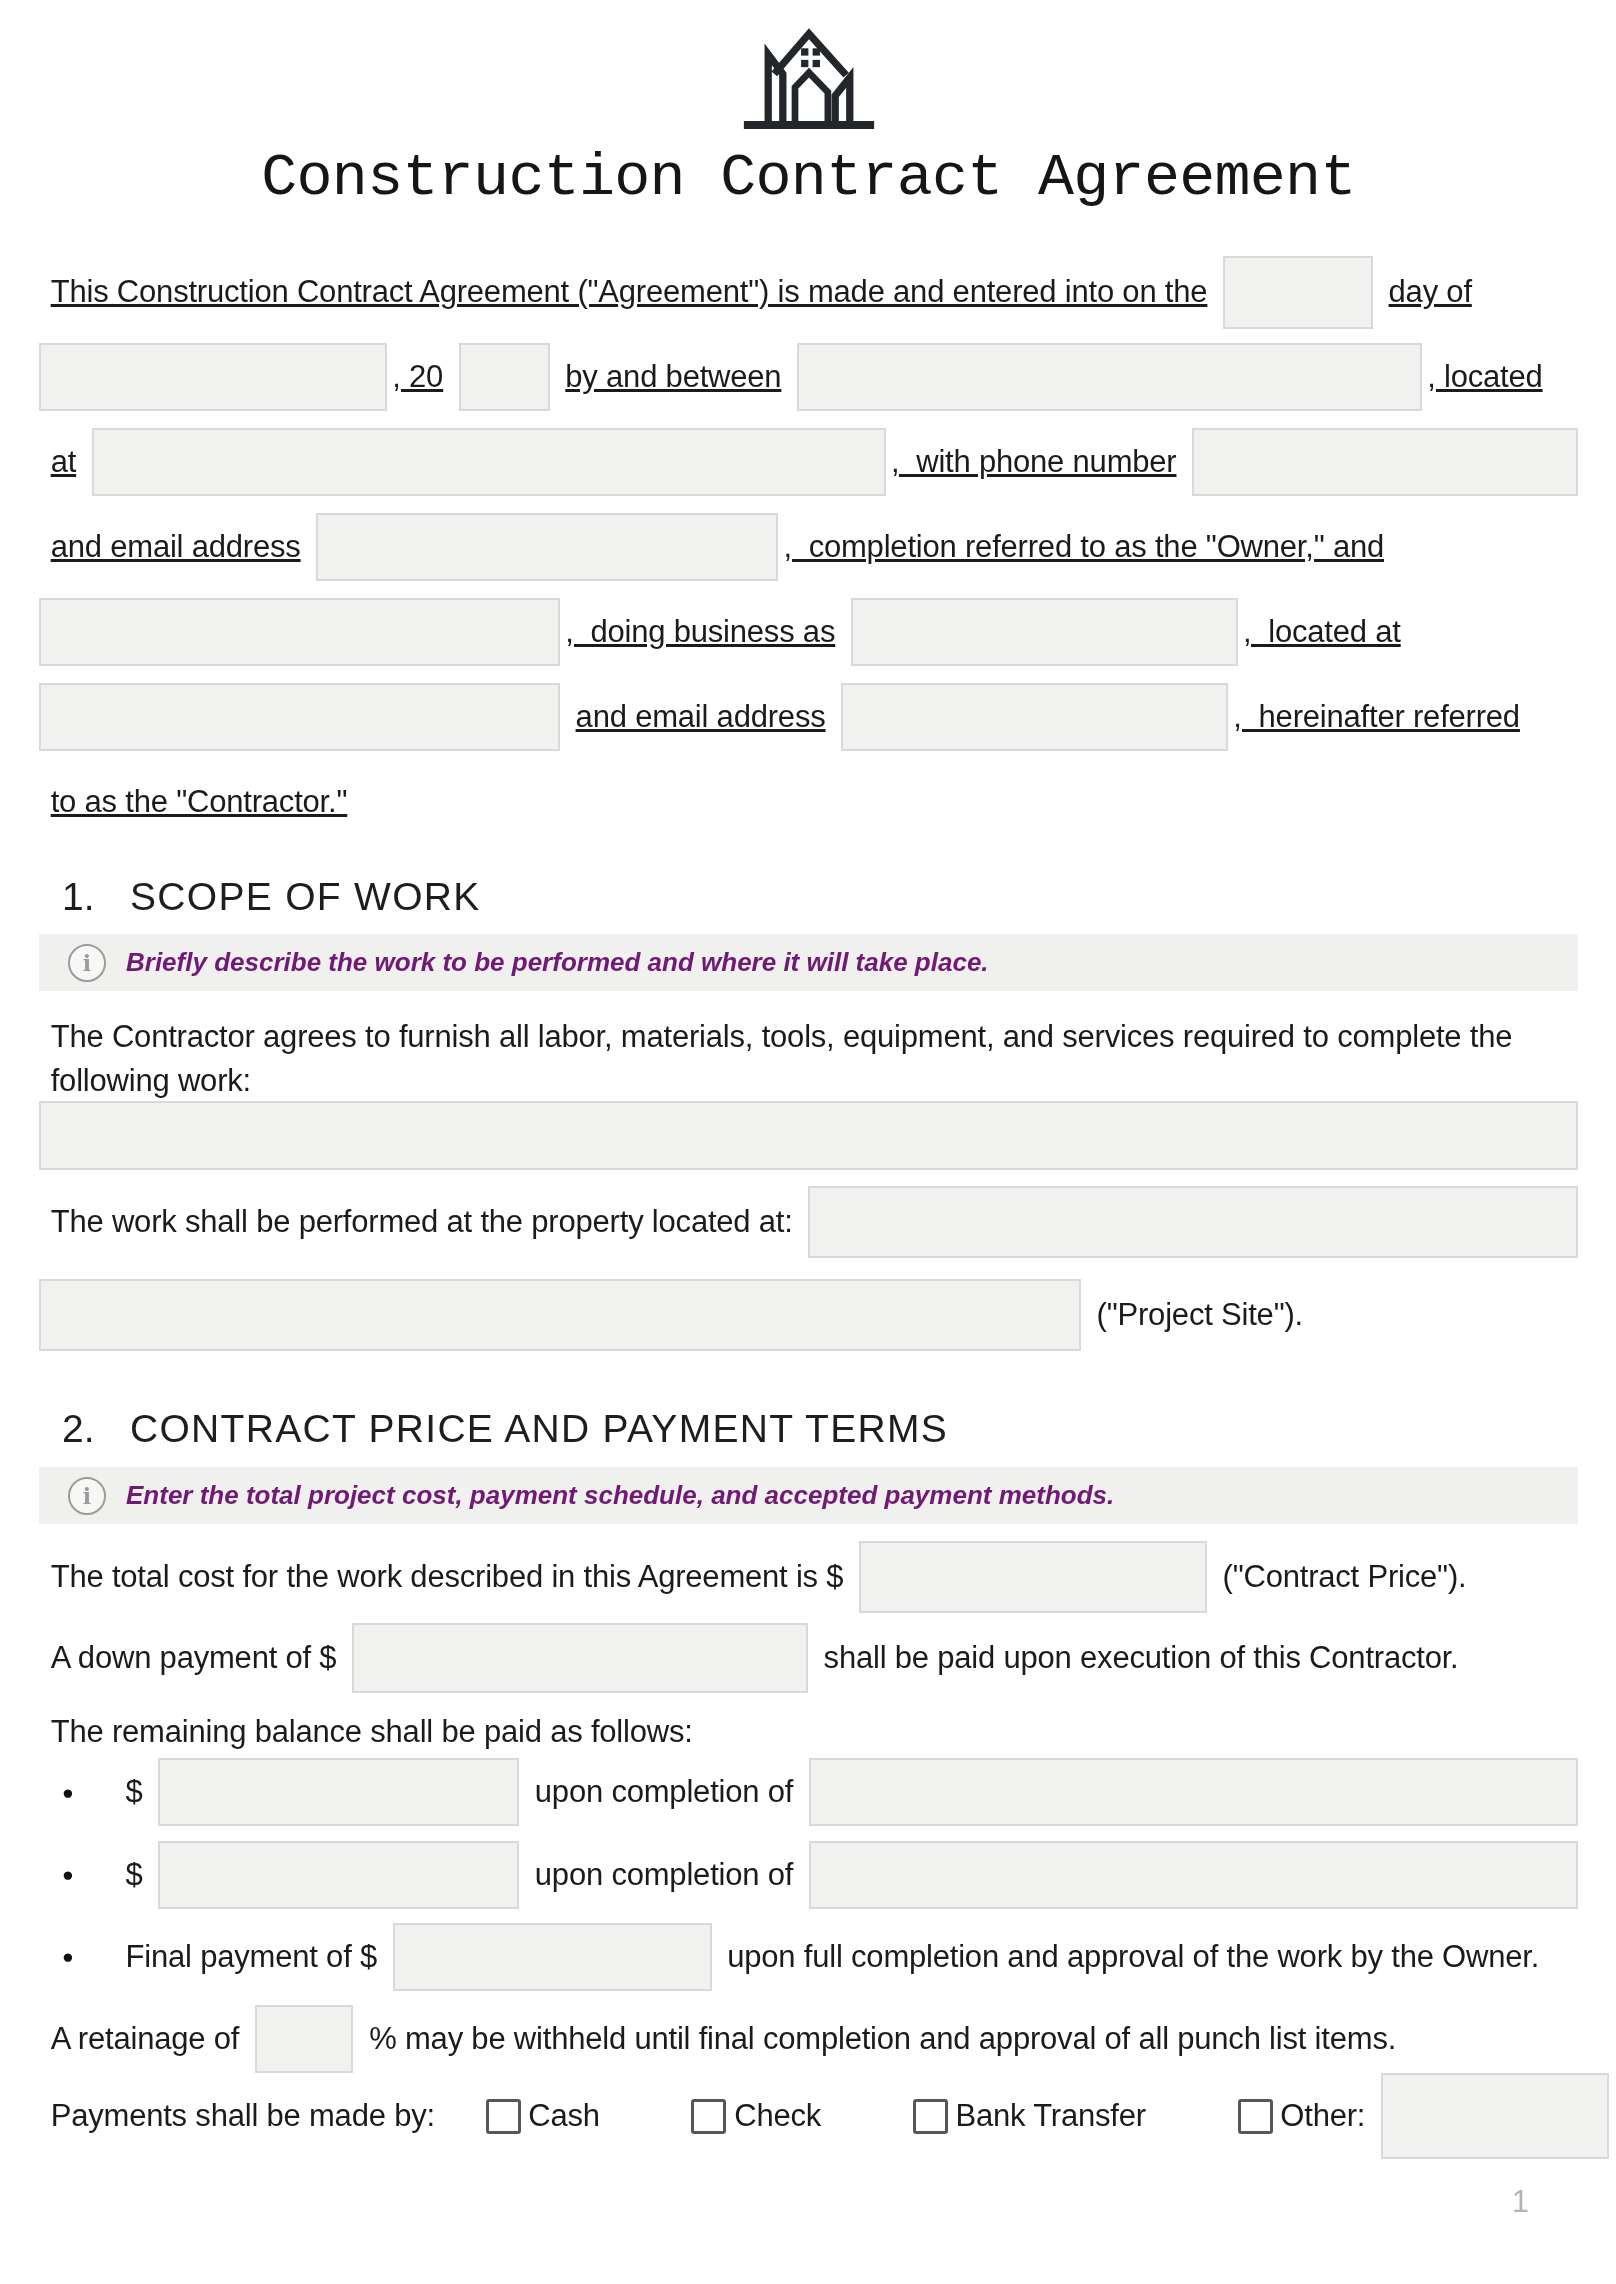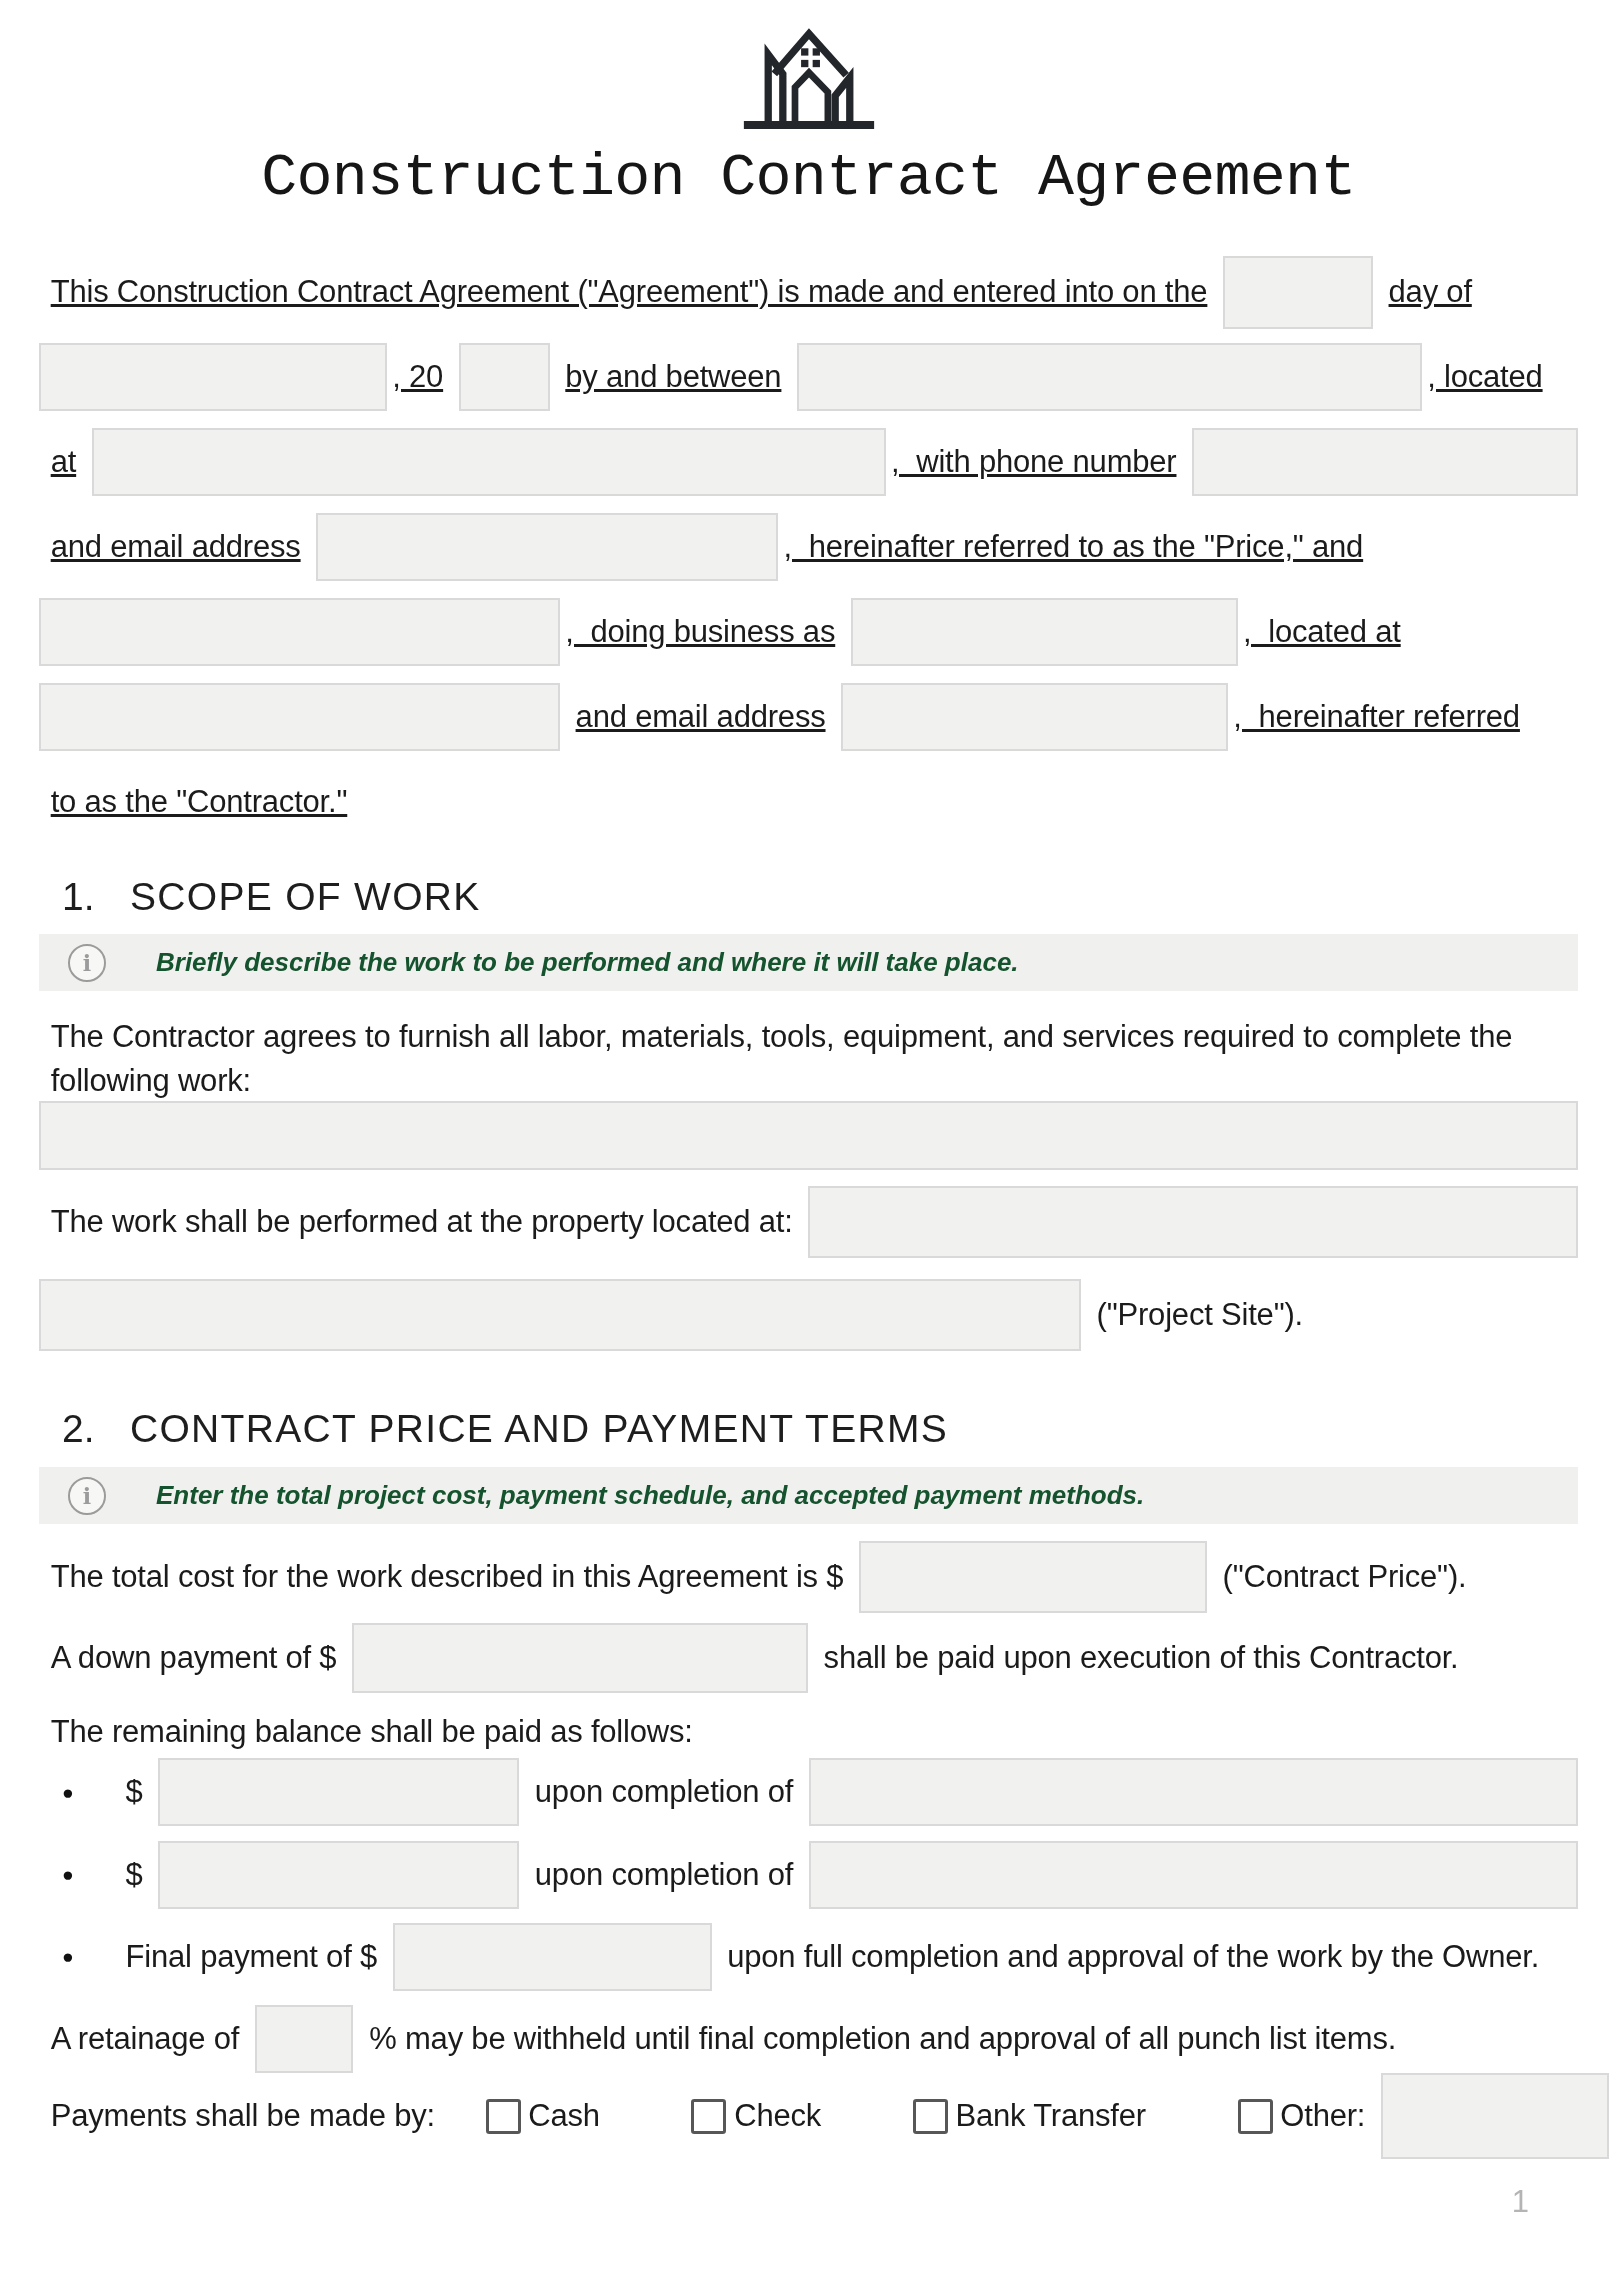--- a/index.html
+++ b/index.html
@@ -52,21 +52,21 @@
   .info-icon{
     width:34px;height:34px;border-radius:50%;
     border:2.6px solid #9b9b9b;color:#9b9b9b;
     display:flex;align-items:center;justify-content:center;
     font-family:"DejaVu Serif",serif;font-weight:bold;
     font-size:22px;line-height:1;flex:0 0 auto;
     background:#f7f7f6;
   }
   .note-text{
     font-style:italic;font-weight:600;font-size:26px;
-    color:#14532d;margin-left:50px;letter-spacing:0;
+    color:#701a75;margin-left:20px;letter-spacing:0;
   }
   .para{
     font-size:31px;line-height:44px;letter-spacing:-0.2px;
     margin-top:23.4px;padding-left:11.7px;padding-right:19.5px;
   }
   .bigfld{margin-top:-1.3px;height:69px;width:100%;}
   .bullet-row{padding-left:23px;}
   .dot{
     font-size:19.5px;flex:0 0 auto;width:22px;
     margin-right:26px;color:#111;
@@ -127,21 +127,21 @@
       <div class="row pad">
         <span>at</span>
         <span class="fld" style="width:794px;"></span>
         <span class="tt">,  with phone number</span>
         <span class="fld grow"></span>
       </div>
 
       <div class="row pad">
         <span>and email address</span>
         <span class="fld" style="width:462px;"></span>
-        <span class="tt">,  hereinafter referred to as the "Price," and</span>
+        <span class="tt">,  completion referred to as the "Owner," and</span>
       </div>
 
       <div class="row">
         <span class="fld" style="width:521px;"></span>
         <span class="tt">,  doing business as</span>
         <span class="fld" style="width:387px;"></span>
         <span class="tt">,  located at</span>
       </div>
 
       <div class="row">

